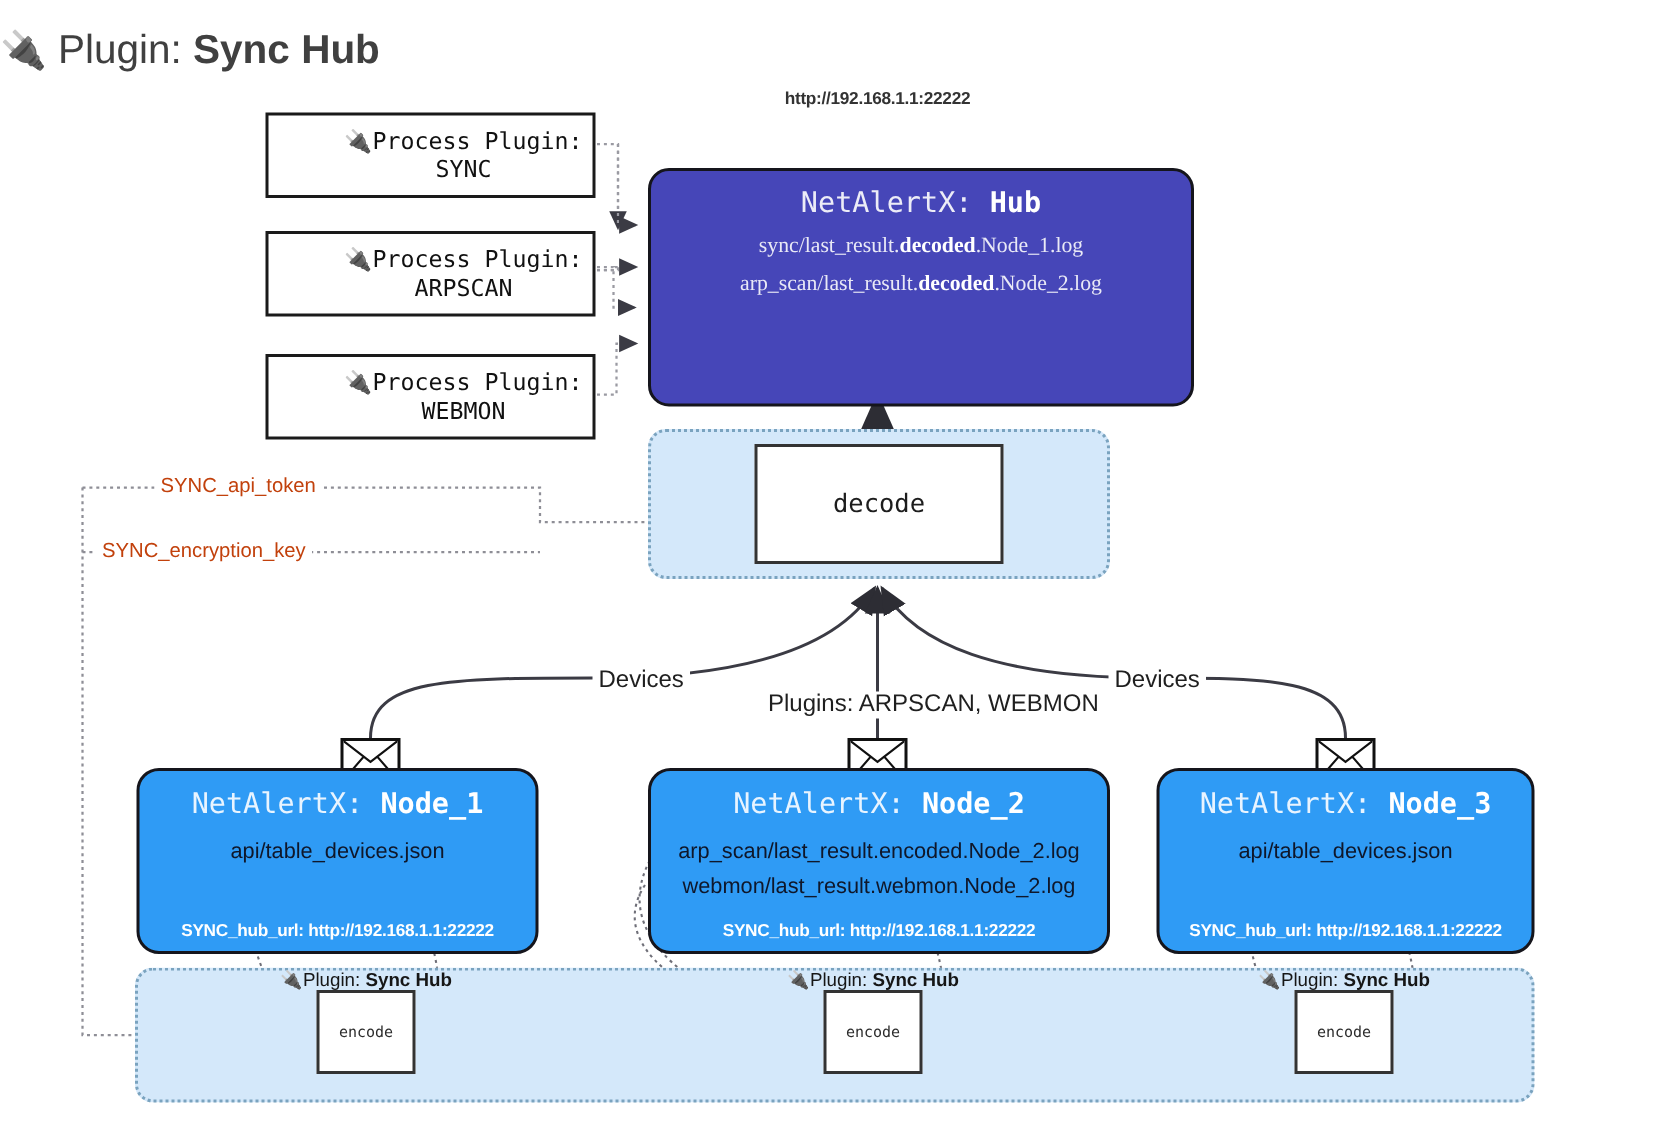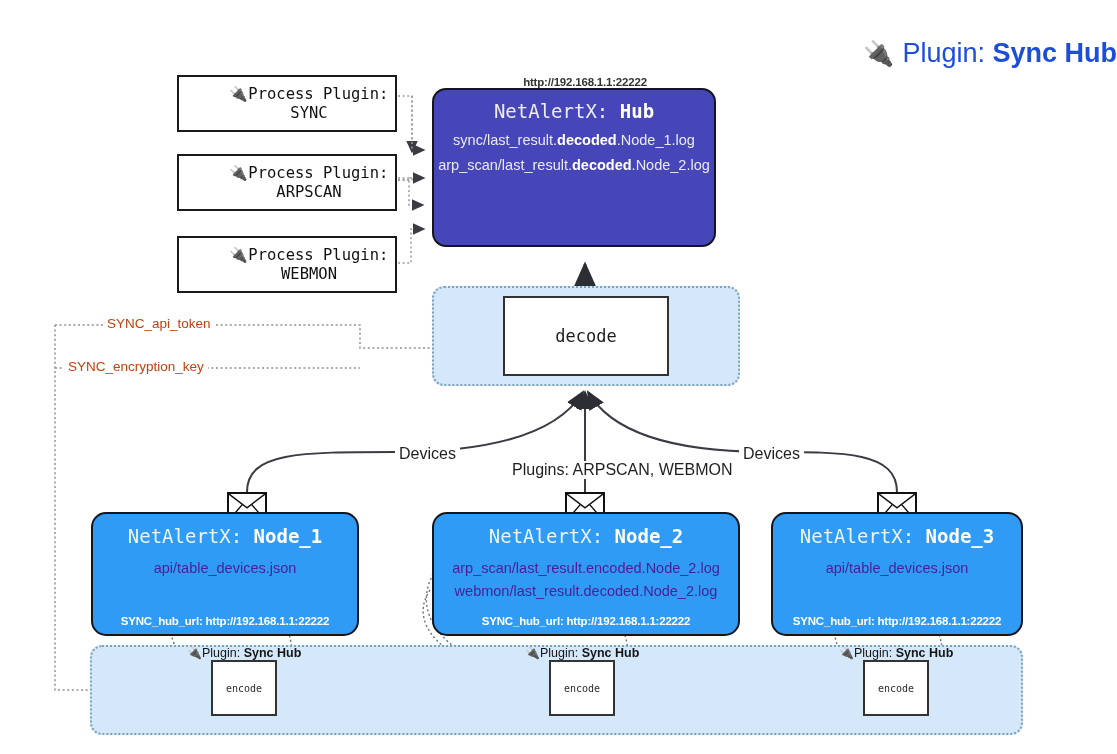--- a/index.html
+++ b/index.html
@@ -11,26 +11,25 @@
     color: #1a1a1a;
     position: relative;
     overflow: hidden;
   }
   #stage { position:absolute; left:0; top:0; width:1117px; height:754px; }
 
   svg.wires { position:absolute; left:0; top:0; width:1117px; height:754px; pointer-events:none; }
 
   .title {
     position:absolute; left:0; top:18px; width:1117px;
-    text-align:right;
+    text-align:left;
     font-size:27px;
     font-weight:400;
-    color:#1d4ed8;
-    white-space:nowrap;
-    margin-top:20px;
+    color:#404040;
+    white-space:nowrap;
   }
   .title .plug { font-size:25px; }
   .title .strong { font-weight:bold; }
 
   
   .procbox {
     position:absolute;
     width:220px; height:57px;
     background:#ffffff;
     border:2px solid #1a1a1a;
@@ -43,21 +42,21 @@
     text-align:center;
     padding-left:44px;
   }
   .procbox .l1 { display:block; }
   .procbox .l2 { display:block; }
   .procbox .plug { font-family:"DejaVu Sans", sans-serif; font-size:15px; }
 
   
   .hub {
     position:absolute;
-    left:432px; top:88px; width:284px; height:159px;
+    left:432px; top:112px; width:364px; height:159px;
     background:#4646b8;
     border:2.5px solid #15151c;
     border-radius:14px;
     color:#ffffff;
   }
   .hub-title {
     text-align:center;
     font-family:"DejaVu Sans Mono", monospace;
     font-size:19px;
     margin-top:10px;
@@ -65,24 +64,25 @@
     letter-spacing:0px;
   }
   .hub-title b { color:#ffffff; }
   .hub-lines { margin-top:6px; }
   .hub-line {
     font-size:14.5px;
     color:#e9e9f6;
     text-align:center;
     line-height:1.72;
     white-space:nowrap;
+    font-family:Liberation Serif, serif;
   }
   .hub-line b { color:#ffffff; font-weight:bold; }
   .hub-url {
-    position:absolute; left:432px; top:76px; width:306px;
+    position:absolute; left:432px; top:60px; width:306px;
     text-align:center; font-size:11.5px; color:#333; font-weight:bold;
     letter-spacing:-0.2px;
   }
 
   
   .decode-group {
     position:absolute;
     left:432px; top:286px; width:308px; height:100px;
     background:#d4e8fa;
     border:2px dotted #7aa3bf;
@@ -132,21 +132,21 @@
     font-family:"DejaVu Sans Mono", monospace;
     font-size:19px;
     margin-top:11px;
     color:#e8f4ff;
   }
   .node-title b { color:#ffffff; }
   .node-lines { margin-top:10px; }
   .node-line {
     text-align:center;
     font-size:14.5px;
-    color:#4c1d95;
+    color:#0f172a;
     line-height:1.62;
     white-space:nowrap;
   }
   .node-foot {
     position:absolute; left:0; bottom:7px; width:100%;
     text-align:center;
     font-size:11.5px;
     font-weight:bold;
     color:#ffffff;
     letter-spacing:-0.2px;
@@ -306,21 +306,21 @@
     <div class="node-lines">
       <div class="node-line">api/table_devices.json</div>
     </div>
     <div class="node-foot">SYNC_hub_url: http://192.168.1.1:22222</div>
   </div>
 
   <div class="node" style="left:432px; top:512px; width:308px;">
     <div class="node-title"><span>NetAlertX: </span><b>Node_2</b></div>
     <div class="node-lines">
       <div class="node-line">arp_scan/last_result.encoded.Node_2.log</div>
-      <div class="node-line">webmon/last_result.decoded.Node_2.log</div>
+      <div class="node-line">webmon/last_result.webmon.Node_2.log</div>
     </div>
     <div class="node-foot">SYNC_hub_url: http://192.168.1.1:22222</div>
   </div>
 
   <div class="node" style="left:771px; top:512px; width:252px;">
     <div class="node-title"><span>NetAlertX: </span><b>Node_3</b></div>
     <div class="node-lines">
       <div class="node-line">api/table_devices.json</div>
     </div>
     <div class="node-foot">SYNC_hub_url: http://192.168.1.1:22222</div>

